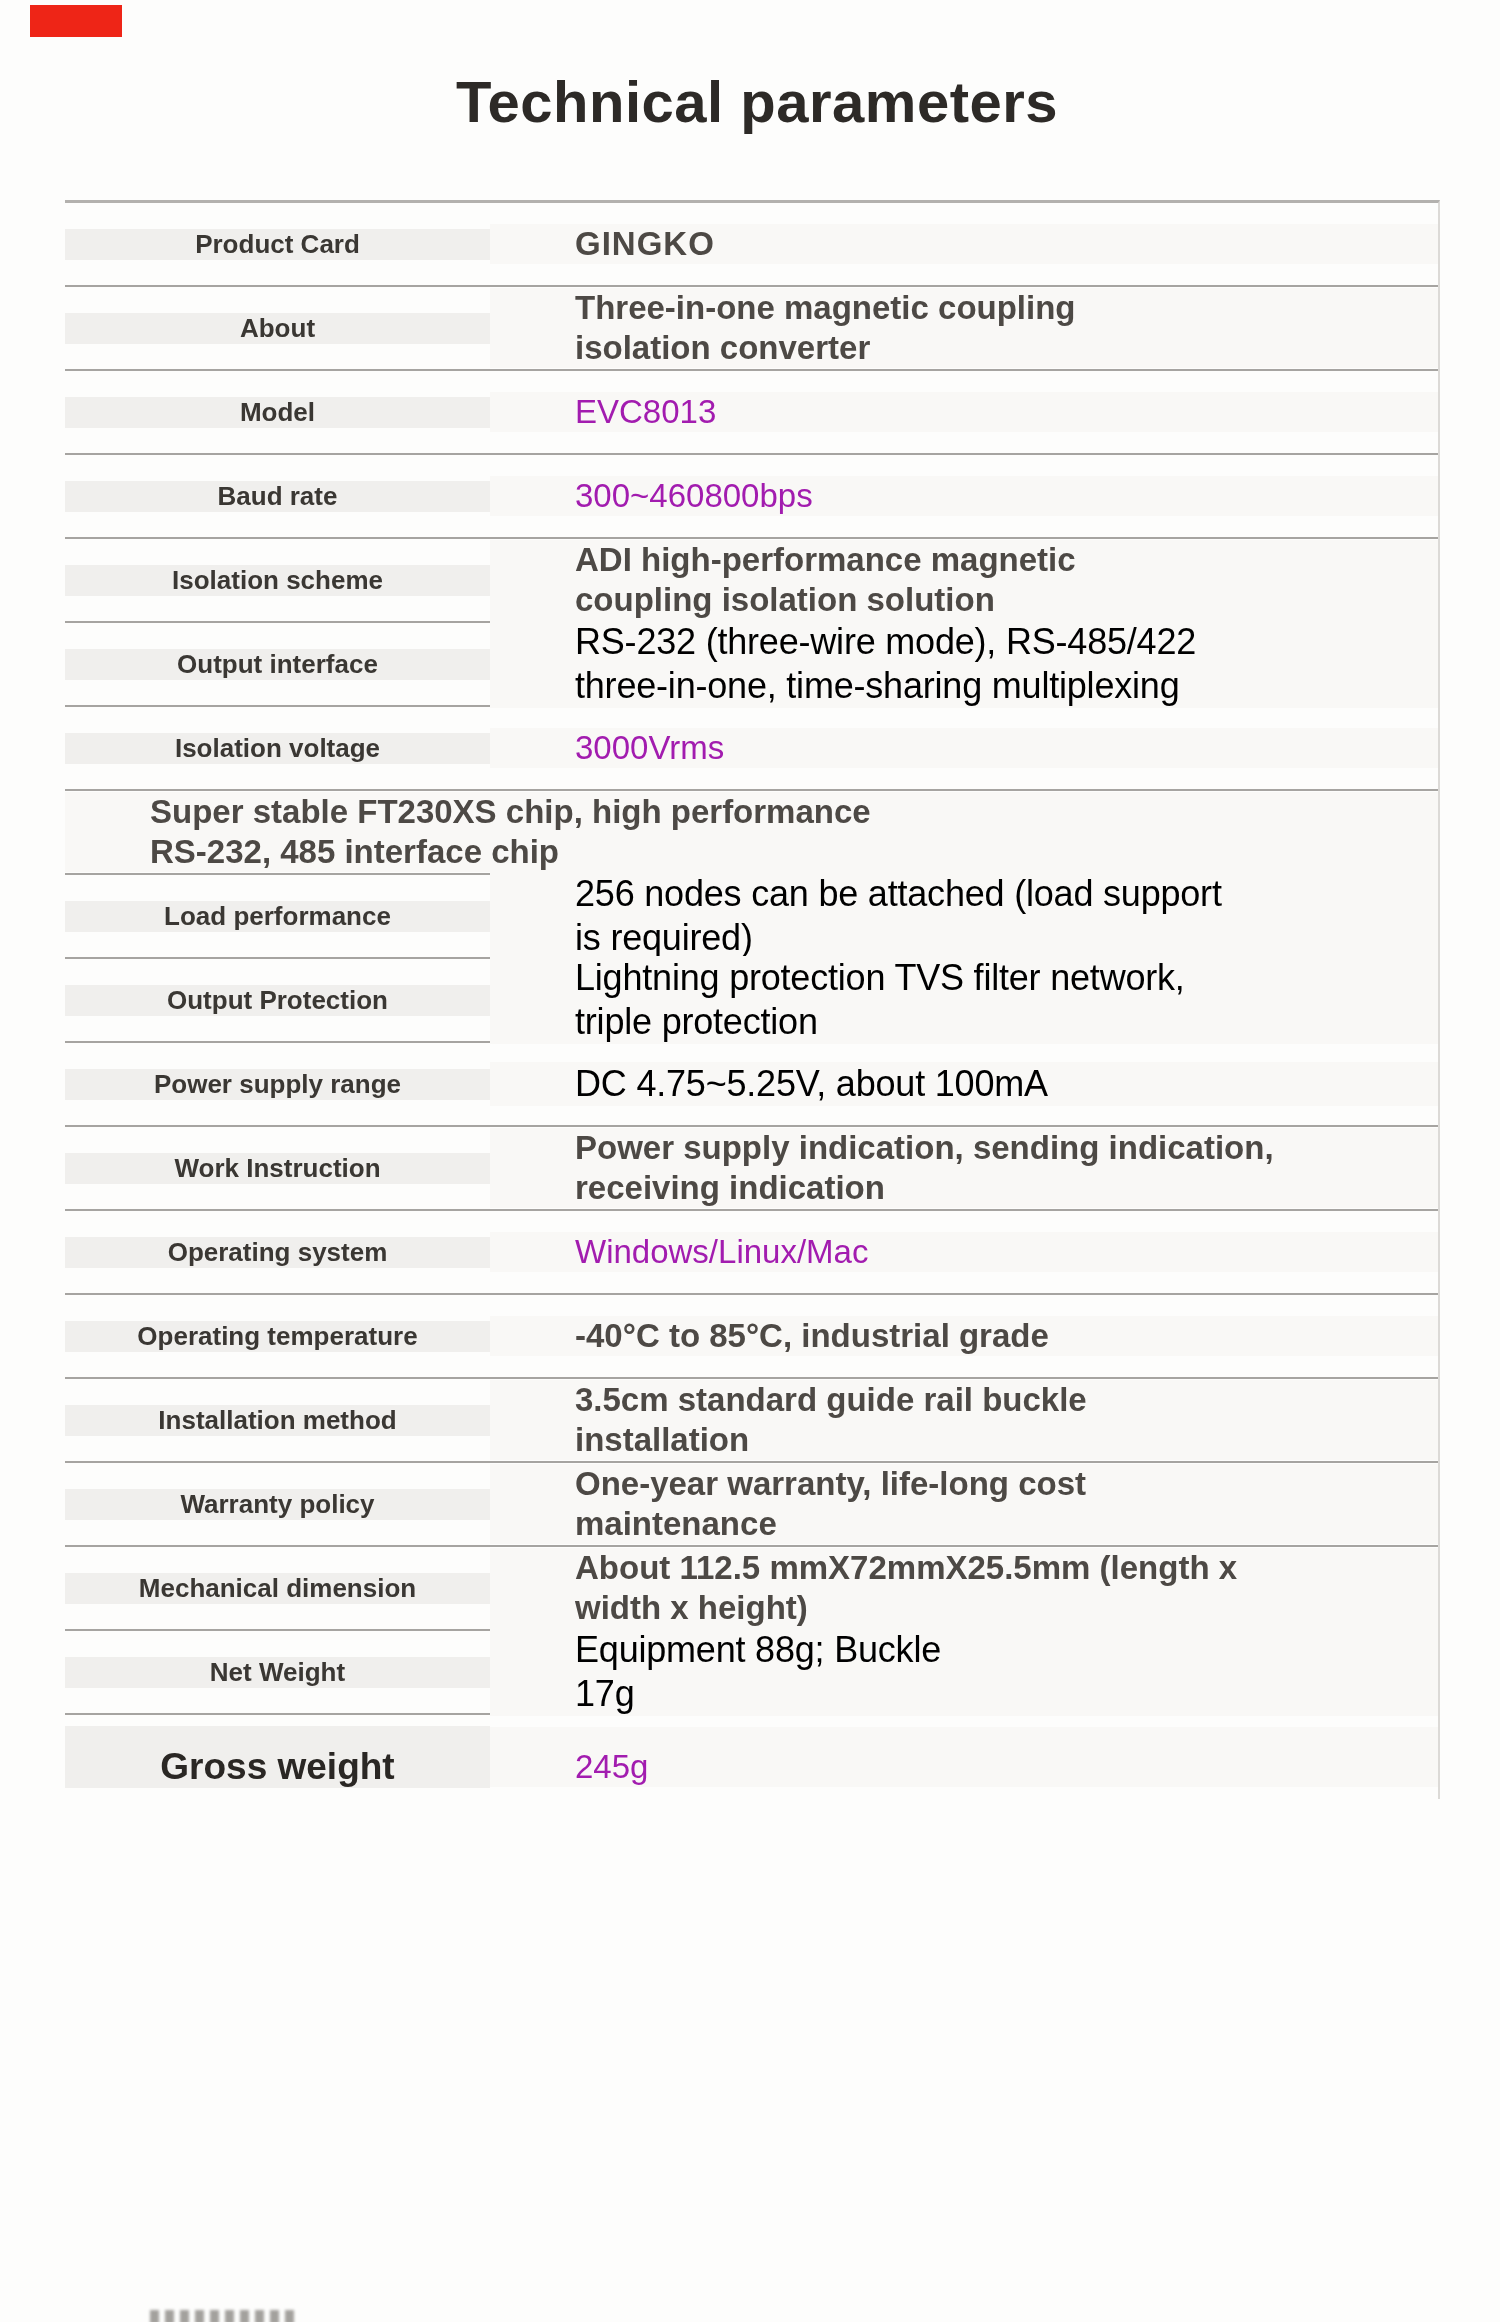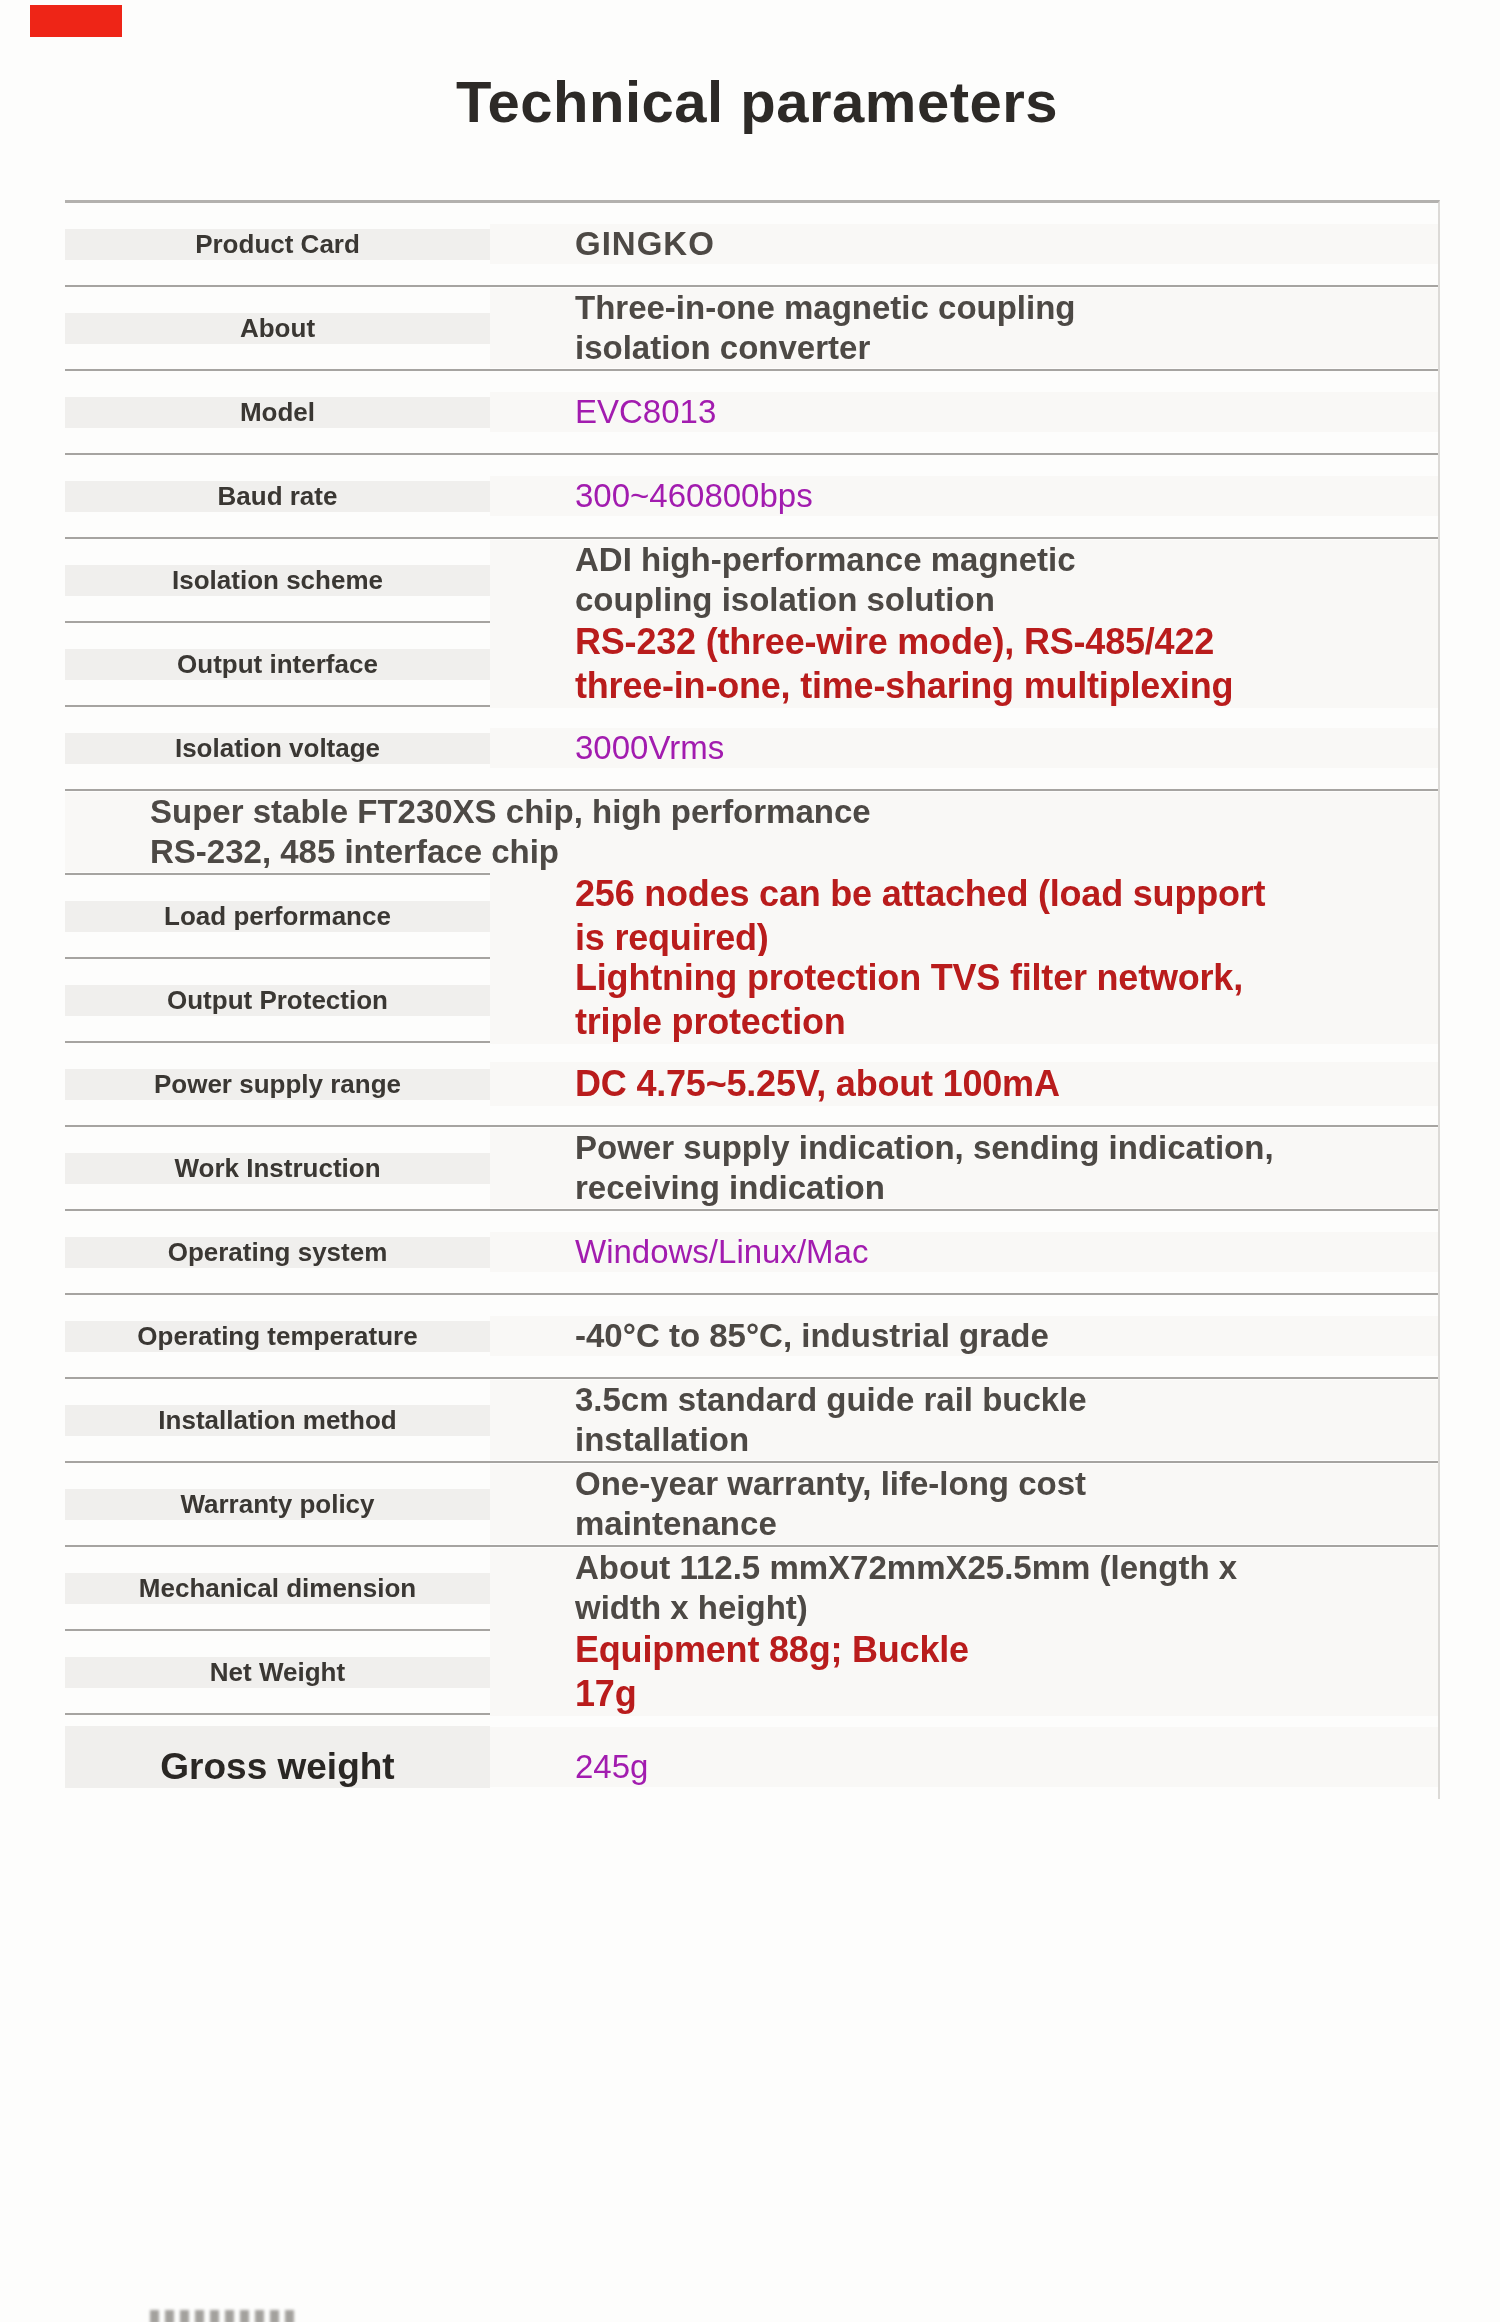--- a/index.html
+++ b/index.html
@@ -67,21 +67,21 @@
     display: flex;
     align-items: center;
     padding-left: 85px;
     padding-right: 4px;
     box-sizing: border-box;
     white-space: pre-line;
     line-height: 1.22;
   }
   .v-muted  { font-weight: 400; color: #a21caf; font-size: 33px; }
   .v-strong { font-weight: 700; color: #4d4945; font-size: 33px; }
-  .v-heavy  { font-weight: 700; color: #b91c1c; font-size: 36px; letter-spacing: -0.2px; }
+  .v-heavy  { font-weight: 400; color: #000000; font-size: 36px; letter-spacing: -0.2px; }
   
   .row[data-row="0"] .cell-value { letter-spacing: 1px; }
   
   .row:last-child .cell-label,
   .row:last-child .cell-value {
     align-items: flex-start;
     padding-top: 20px;
   }
   .row:last-child .cell-label {
     font-size: 37px;

